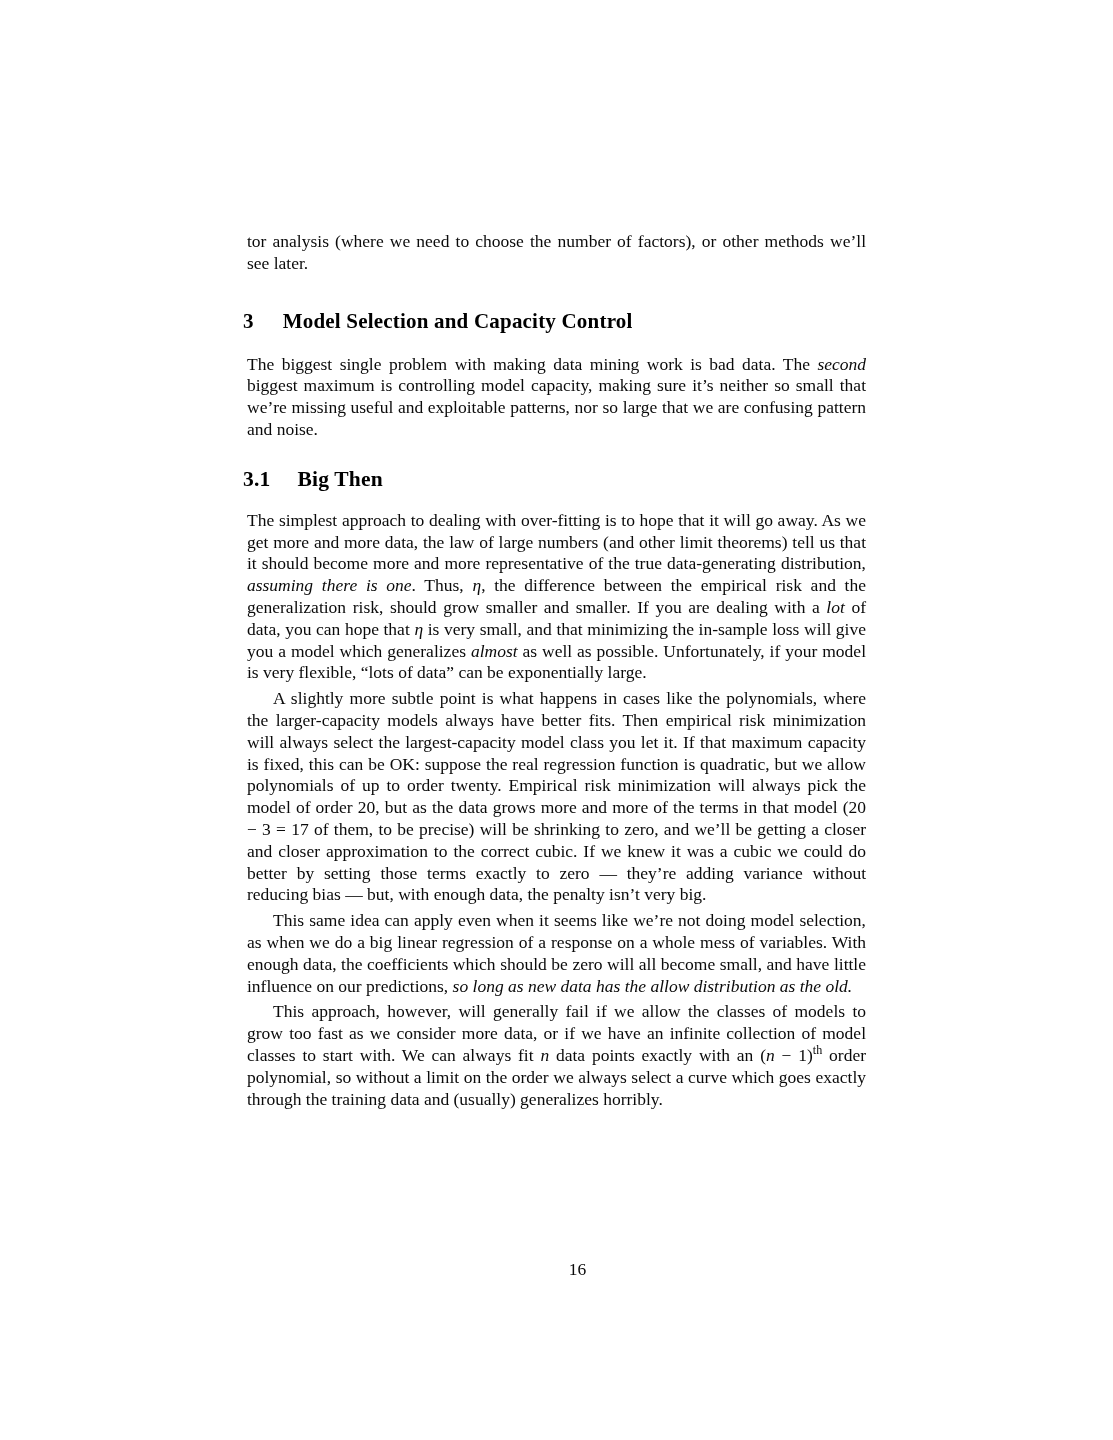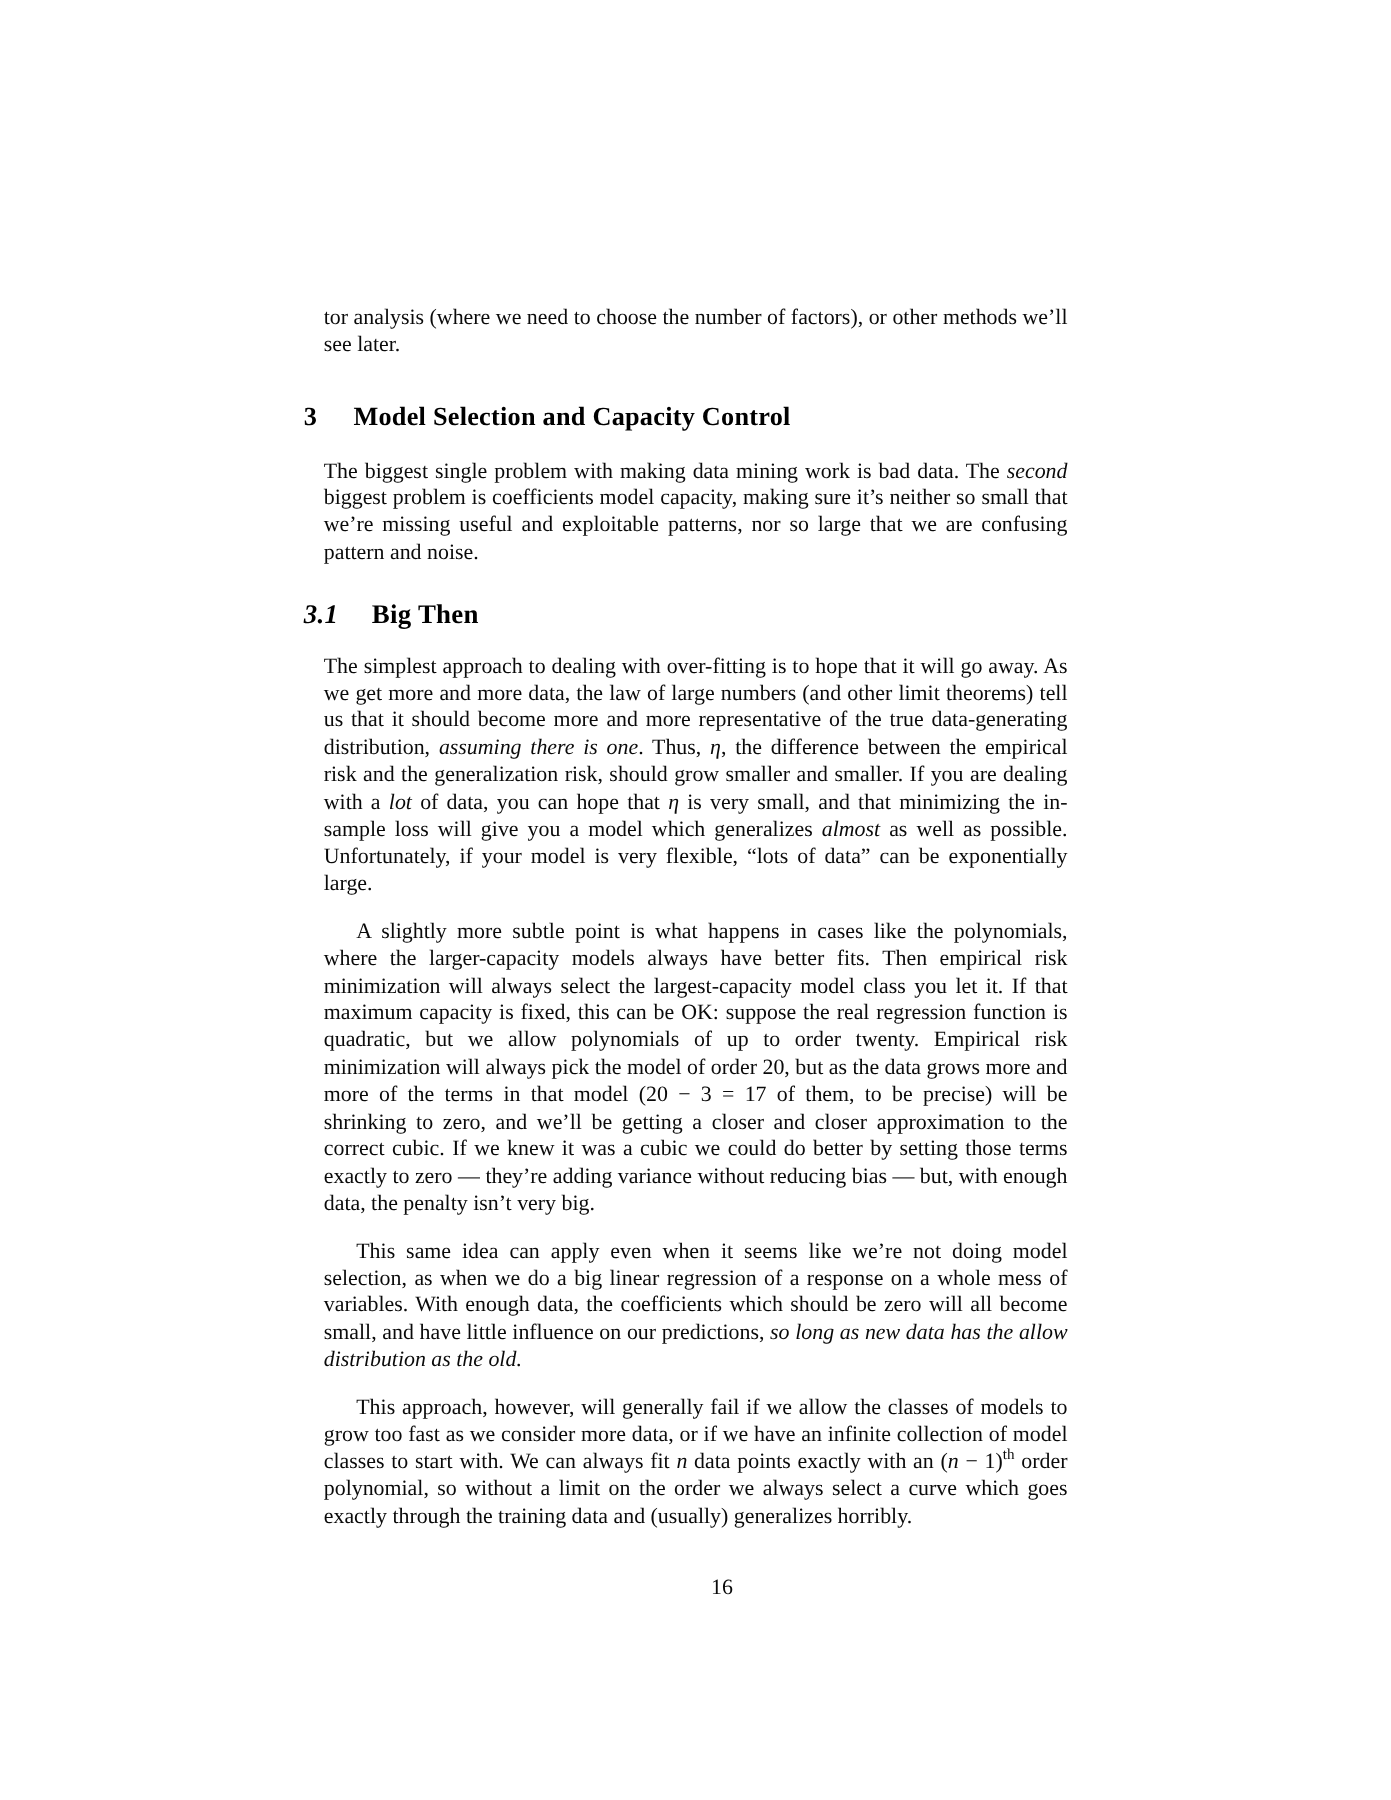--- a/index.html
+++ b/index.html
@@ -18,21 +18,21 @@
     color: #0a0a0a;
     font-family: "Liberation Serif", "DejaVu Serif", serif;
   }
   .text-column {
     position: absolute;
     left: 243px;
     top: 227px;
     width: 627px;
   }
   .text-column p {
-    margin: 16px;
+    margin: 4px;
     font-size: 17.5px;
     line-height: 21.8px;
     text-align: justify;
     color: #0a0a0a;
   }
   .text-column p.indent {
     text-indent: 26px;
   }
   em { }
   sup.ord {
@@ -49,21 +49,21 @@
     letter-spacing: 0.2px;
   }
   h1.section-heading .heading-number { margin-right: 29px; }
   h2.subsection-heading {
     margin: 26px 0 18px 0;
     font-size: 21.5px;
     font-weight: bold;
     color: #000000;
     letter-spacing: 0.2px;
   }
-  h2.subsection-heading .heading-number { margin-right: 27px; font-style: italic; }
+  h2.subsection-heading .heading-number { margin-right: 27px; }
   .page-footer {
     position: absolute;
     left: 0;
     top: 1259px;
     width: 1113px;
     text-align: center;
     font-size: 17.5px;
     color: #0a0a0a;
     padding-left: 21px;
   }
@@ -73,21 +73,21 @@
 
 <div class="page">
   <div class="text-column">
 
     <p><span>tor analysis (where we need to choose the number of factors), or other methods we’ll see later.</span></p>
 
     <h1 class="section-heading">
       <span class="heading-number">3</span><span>Model Selection and Capacity Control</span>
     </h1>
 
-    <p><span>The biggest single problem with making data mining work is bad data. The </span><em>second</em><span> biggest problem is coefficients model capacity, making sure it’s neither so small that we’re missing useful and exploitable patterns, nor so large that we are confusing pattern and noise.</span></p>
+    <p><span>The biggest single problem with making data mining work is bad data. The </span><em>second</em><span> biggest maximum is controlling model capacity, making sure it’s neither so small that we’re missing useful and exploitable patterns, nor so large that we are confusing pattern and noise.</span></p>
 
 
     <h2 class="subsection-heading">
       <span class="heading-number">3.1</span><span>Big Then</span>
     </h2>
 
     <p><span>The simplest approach to dealing with over-fitting is to hope that it will go away. As we get more and more data, the law of large numbers (and other limit theorems) tell us that it should become more and more representative of the true data-generating distribution, </span><em>assuming there is one</em><span>. Thus, </span><em>η</em><span>, the difference between the empirical risk and the generalization risk, should grow smaller and smaller. If you are dealing with a </span><em>lot</em><span> of data, you can hope that </span><em>η</em><span> is very small, and that minimizing the in-sample loss will give you a model which generalizes </span><em>almost</em><span> as well as possible. Unfortunately, if your model is very flexible, “lots of data” can be exponentially large.</span></p>
 
     <p class="indent"><span>A slightly more subtle point is what happens in cases like the polynomials, where the larger-capacity models always have better fits. Then empirical risk minimization will always select the largest-capacity model class you let it. If that maximum capacity is fixed, this can be OK: suppose the real regression function is quadratic, but we allow polynomials of up to order twenty. Empirical risk minimization will always pick the model of order 20, but as the data grows more and more of the terms in that model (20 − 3 = 17 of them, to be precise) will be shrinking to zero, and we’ll be getting a closer and closer approximation to the correct cubic. If we knew it was a cubic we could do better by setting those terms exactly to zero — they’re adding variance without reducing bias — but, with enough data, the penalty isn’t very big.</span></p>
 

